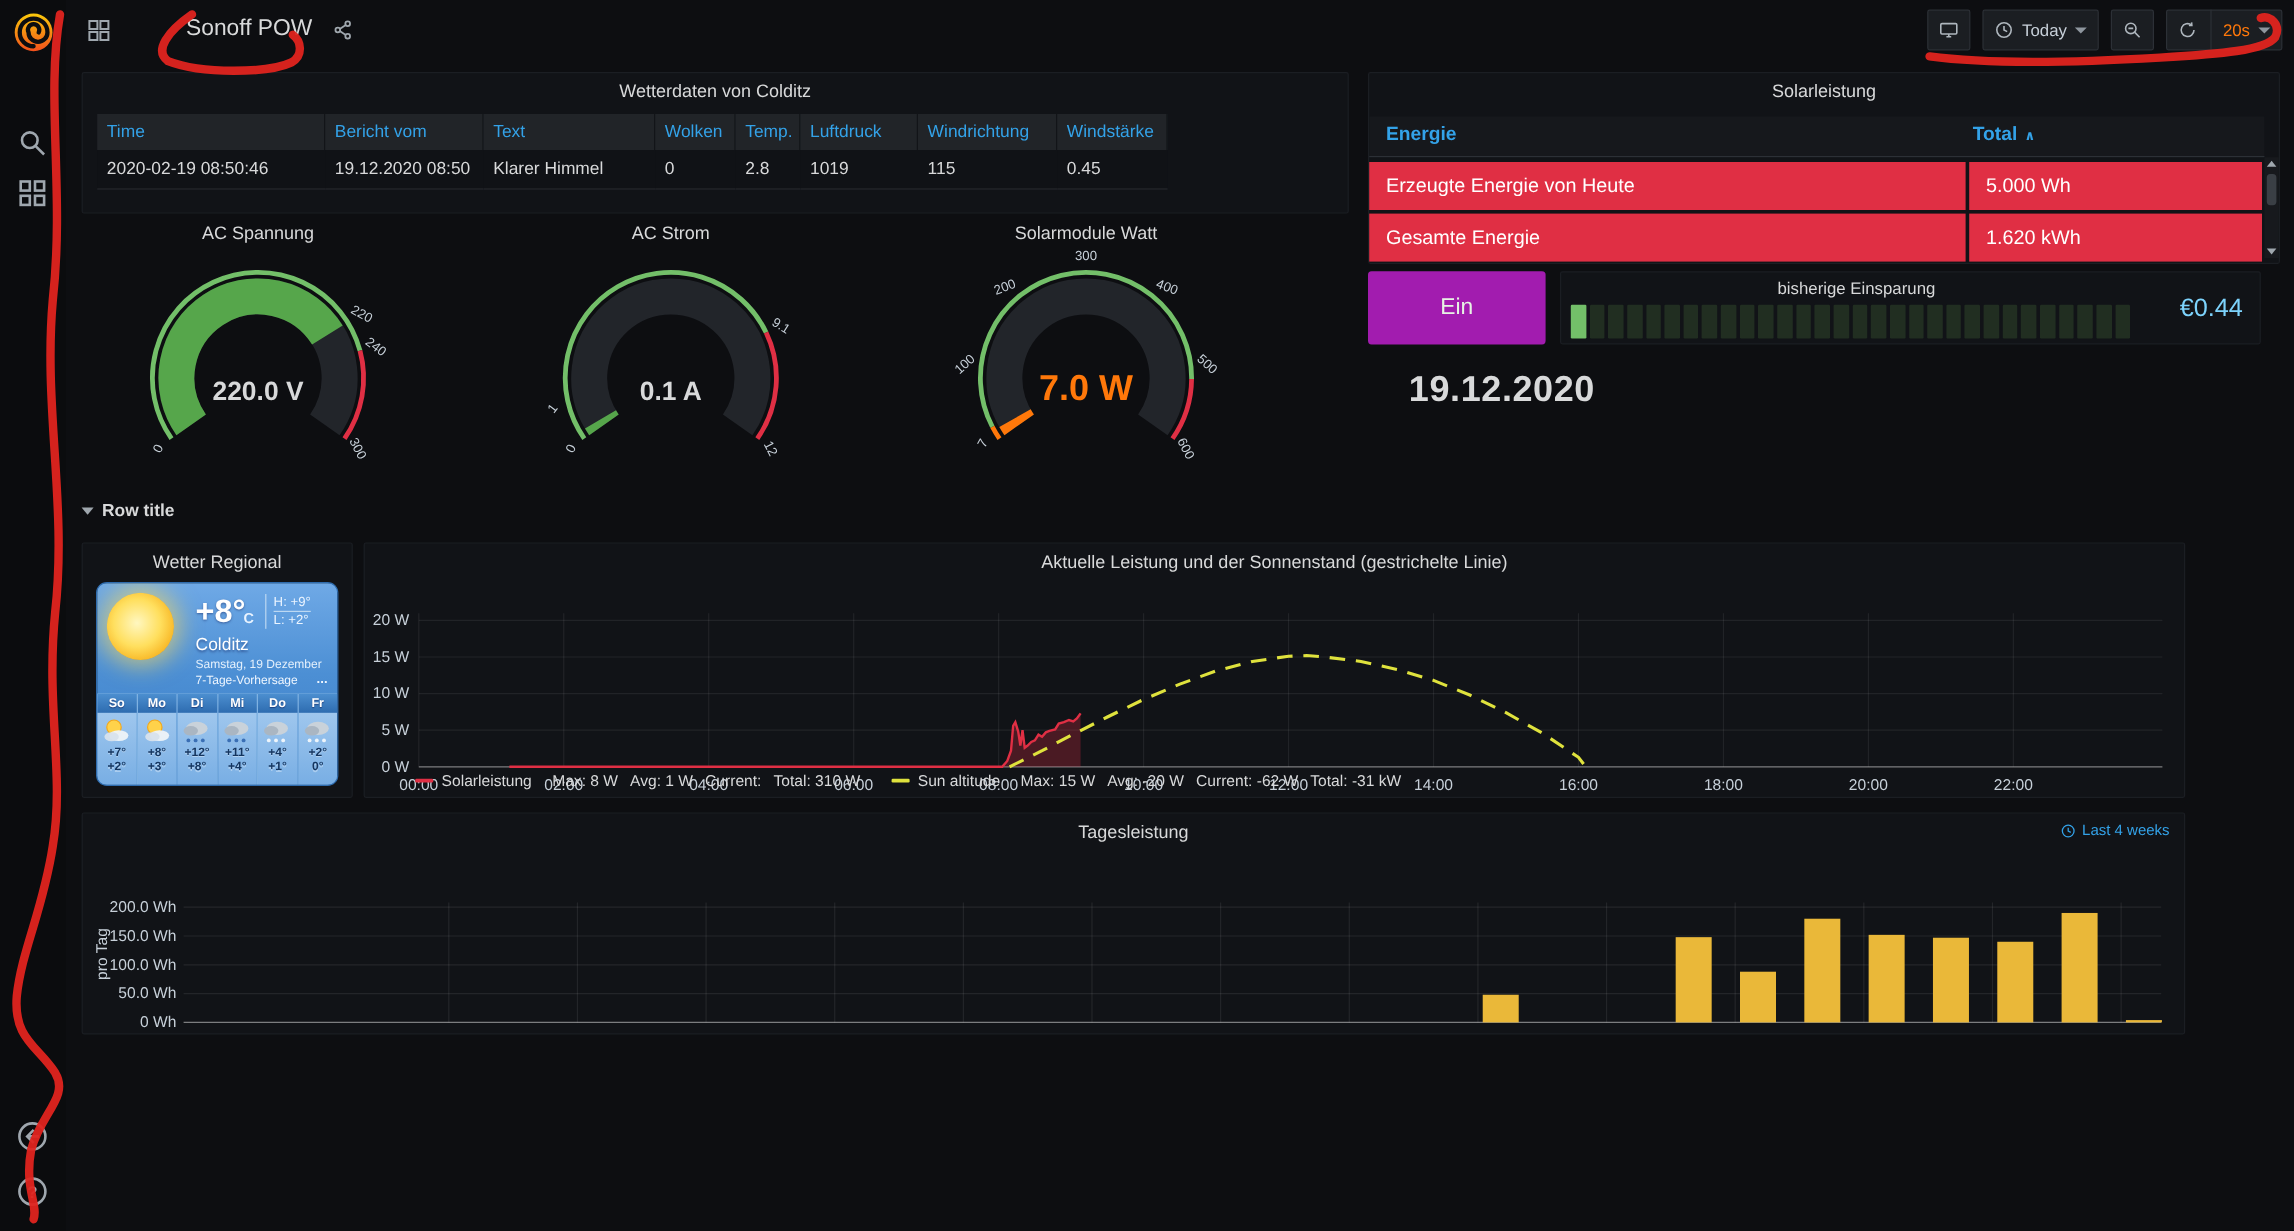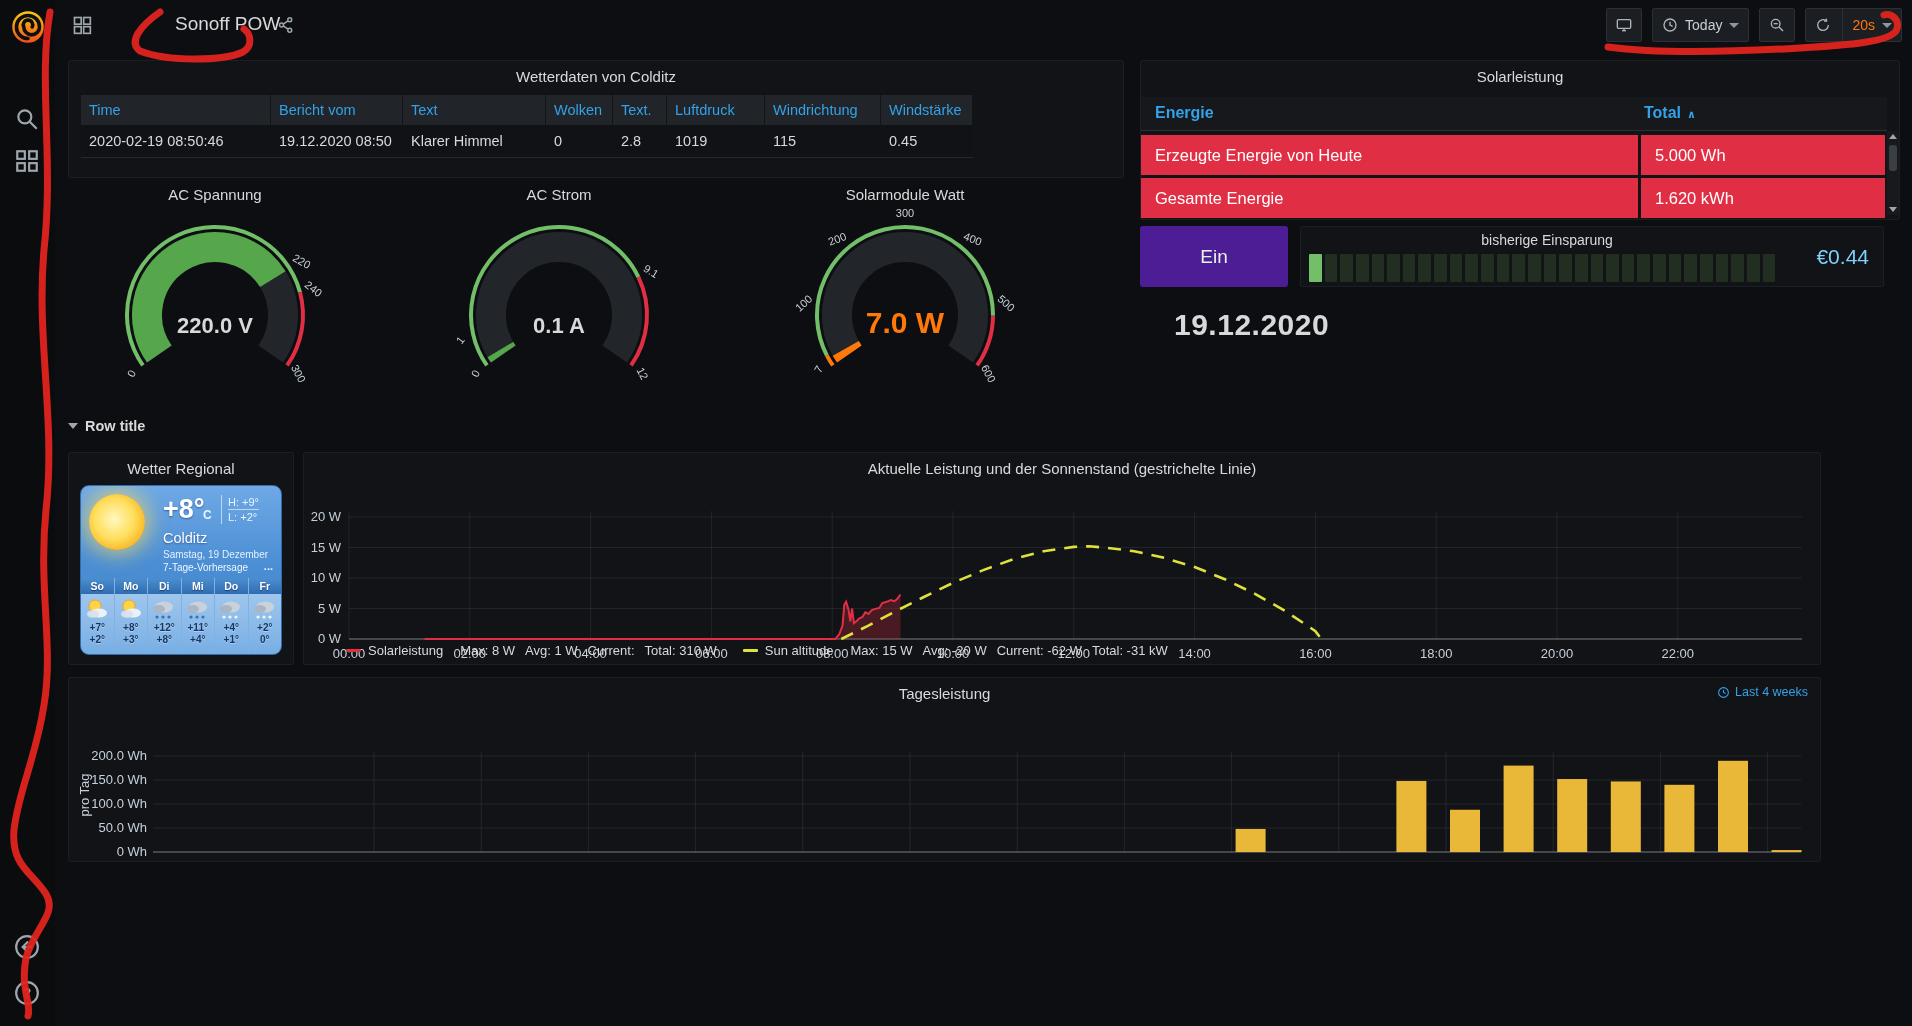--- a/index.html
+++ b/index.html
@@ -7,21 +7,21 @@
   body { font-family:"Liberation Sans","DejaVu Sans",sans-serif; color:#d8d9da; }
   #app { position:relative; width:1912px; height:1026px; background:#0d0e11; overflow:hidden; }
 
   
   .sidebar { position:absolute; left:0; top:0; width:55px; height:1026px; background:#0b0c0e; z-index:5; }
   .side-icon { position:absolute; left:14px; width:26px; height:26px; color:#9fa7ae; cursor:pointer; }
   .side-icon svg { width:100%; height:100%; }
 
   
   .tophead { position:absolute; left:55px; top:0; width:1857px; height:50px; }
-  .dash-title { position:absolute; left:100px; top:13px; font-size:19px; font-weight:500; color:#d8d9da;margin-left:20px; }
+  .dash-title { position:absolute; left:100px; top:13px; font-size:19px; font-weight:500; color:#d8d9da; }
   .nav-icon { position:absolute; top:15px; width:20px; height:20px; color:#9fa7ae; }
   .nav-icon svg { width:100%; height:100%; }
   .toolbar { position:absolute; right:10px; top:8px; height:34px; display:flex; gap:10px; }
   .tb-btn { height:34px; background:#1b1e22; border:1px solid #2c3036; border-radius:2px;
             display:flex; align-items:center; padding:0 9px; gap:7px; color:#c7d0d9; font-size:14px; font-weight:500; cursor:pointer; }
   .tb-btn svg { width:16px; height:16px; }
   .chev { width:0; height:0; border-left:5px solid transparent; border-right:5px solid transparent; border-top:5px solid #8e969e; }
   .orange { color:#ff780a; }
   .tb-sep { width:1px; height:34px; background:#2c3036; margin:0 2px 0 4px; }
 
@@ -50,21 +50,21 @@
   .solar-row .cell-name, .solar-row .cell-val { position:absolute; top:0; height:40px; background:#e02f44; color:#fff;
       font-size:16.5px; font-weight:500; line-height:40px; padding-left:14px; }
   .cell-name { left:0; width:497px; }
   .cell-val { left:500px; width:244px; }
   .vscroll { position:absolute; left:746px; top:70px; width:12px; height:84px; background:#17191d; }
   .vscroll .thumb { position:absolute; left:2px; top:14px; width:8px; height:26px; background:#3a3f45; border-radius:3px; }
   .scroll-arrow { position:absolute; left:2px; width:0; height:0; border-left:4px solid transparent; border-right:4px solid transparent; cursor:pointer; }
   .arr-up { top:3px; border-bottom:5px solid #9fa7ae; }
   .arr-dn { bottom:3px; border-top:5px solid #9fa7ae; }
 
-  .ein-btn { position:absolute; left:1140px; top:226px; width:148px; height:61px; background:#4c1d95; border-radius:3px;
+  .ein-btn { position:absolute; left:1140px; top:226px; width:148px; height:61px; background:#a21caf; border-radius:3px;
              color:#e7f3e4; font-size:19px; font-weight:500; display:flex; align-items:center; justify-content:center; cursor:pointer; }
 
   .savings { position:absolute; left:1300px; top:226px; width:584px; height:61px; }
   .savings .ttl { position:absolute; top:5px; left:0; right:90px; text-align:center; font-size:14px; font-weight:500; color:#d8d9da; }
   .segbar { position:absolute; left:8px; top:27px; width:466px; height:28px; display:flex; gap:3px; }
   .segbar .seg { flex:1; border-radius:1px; background:#212e21; }
   .segbar .seg.on { background:#73bf69; }
   .savings .val { position:absolute; right:14px; top:18px; font-size:21px; color:#7dd3fc; }
 
   .bigdate { position:absolute; left:1174px; top:308px; font-size:30px; font-weight:700; color:#d8d9da; letter-spacing:0.5px; }
@@ -212,21 +212,21 @@
   </div>
 
   <div class="panel" style="left:68px; top:60px; width:1056px; height:118px;">
     <div class="panel-title">Wetterdaten von Colditz</div>
     <div class="wtable">
       <div class="wt-row wt-head">
         <div class="wt-cell c0">Time</div>
         <div class="wt-cell c1">Bericht vom</div>
         <div class="wt-cell c2">Text</div>
         <div class="wt-cell c3">Wolken</div>
-        <div class="wt-cell c4">Text.</div>
+        <div class="wt-cell c4">Temp.</div>
         <div class="wt-cell c5">Luftdruck</div>
         <div class="wt-cell c6">Windrichtung</div>
         <div class="wt-cell c7">Windstärke</div>
       </div>
       <div class="wt-row wt-body">
         <div class="wt-cell c0">2020-02-19 08:50:46</div>
         <div class="wt-cell c1">19.12.2020 08:50</div>
         <div class="wt-cell c2">Klarer Himmel</div>
         <div class="wt-cell c3">0</div>
         <div class="wt-cell c4">2.8</div>

